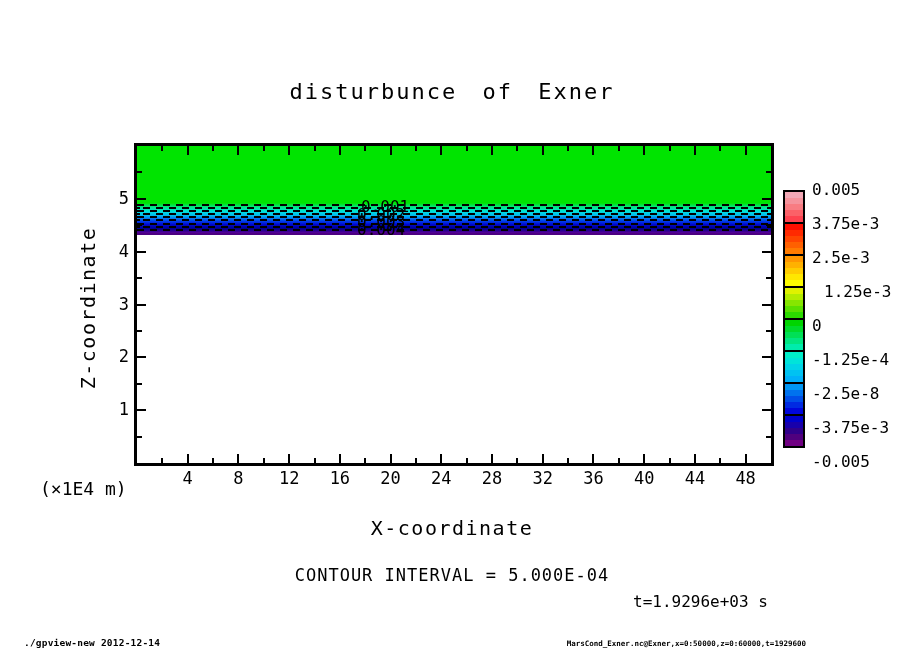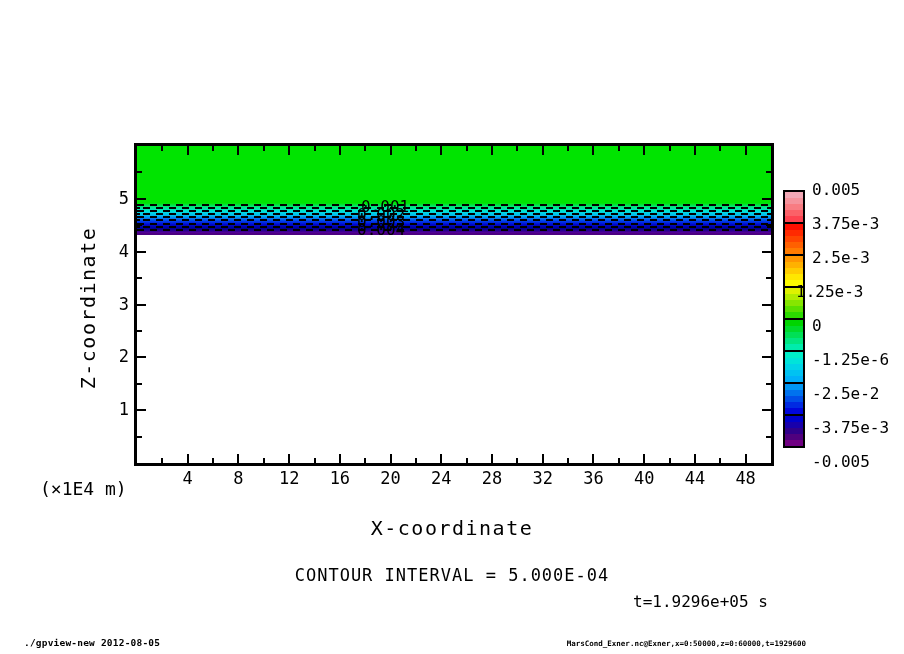--- a/index.html
+++ b/index.html
@@ -24,20 +24,21 @@
   .f-right{left:400px;right:98px;top:639px;text-align:right;font-size:7.5px;font-weight:bold;}
   .ticklab-x{position:absolute;width:40px;text-align:center;font-size:17px;line-height:17px;}
   .ticklab-y{position:absolute;width:34px;text-align:right;font-size:17px;line-height:17px;}
   .cbar-label{position:absolute;font-size:16px;line-height:16px;transform:translateY(-50%);white-space:nowrap;}
   .contour-text{position:absolute;font-size:16px;line-height:15px;white-space:nowrap;}
 </style>
 </head>
 <body>
 
 <div class="canvas">
+  <div class="abs title">disturbunce of Exner</div>
 
   <div class="abs plot">
       <div style="position: absolute; left: 0px; top: 0px; width: 100%; height: 57.06px; background: rgb(0, 228, 0);"></div>
       <div style="position: absolute; left: 0px; width: 100%; top: 57.06px; height: 30.115px; background: linear-gradient(rgb(0, 228, 0), rgb(0, 232, 142), rgb(0, 224, 220), rgb(0, 180, 240), rgb(0, 80, 240), rgb(0, 8, 210), rgb(0, 0, 146), rgb(92, 0, 150));"></div>
       <div style="position: absolute; left: 0px; width: 100%; top: 87.175px; height: 2px; background: rgb(76, 0, 130);"></div>
       <div style="position: absolute; left: 0px; width: 100%; top: 57.645px; height: 2px; background: repeating-linear-gradient(to right, rgb(0, 0, 0) 0px, rgb(0, 0, 0) 7px, transparent 7px, transparent 13px) 0px;"></div>
       <div style="position: absolute; left: 0px; width: 100%; top: 60.815px; height: 2px; background: repeating-linear-gradient(to right, rgb(0, 0, 0) 0px, rgb(0, 0, 0) 7px, transparent 7px, transparent 13px) 6px;"></div>
       <div style="position: absolute; left: 0px; width: 100%; top: 63.985px; height: 2px; background: repeating-linear-gradient(to right, rgb(0, 0, 0) 0px, rgb(0, 0, 0) 7px, transparent 7px, transparent 13px) 0px;"></div>
       <div style="position: absolute; left: 0px; width: 100%; top: 67.155px; height: 2px; background: repeating-linear-gradient(to right, rgb(0, 0, 0) 0px, rgb(0, 0, 0) 7px, transparent 7px, transparent 13px) 6px;"></div>
       <div style="position: absolute; left: 0px; width: 100%; top: 70.325px; height: 2px; background: repeating-linear-gradient(to right, rgb(0, 0, 0) 0px, rgb(0, 0, 0) 7px, transparent 7px, transparent 13px) 0px;"></div>
@@ -119,34 +120,34 @@
       <div style="position: absolute; top: 78.25px; right: 0px; height: 2px; width: 5px; background: rgb(0, 0, 0);"></div>
       <div style="position: absolute; top: 25.4167px; left: 0px; height: 2px; width: 5px; background: rgb(0, 0, 0);"></div>
       <div style="position: absolute; top: 25.4167px; right: 0px; height: 2px; width: 5px; background: rgb(0, 0, 0);"></div>
     </div>
 
   <div class="abs ylab">Z-coordinate</div>
   <div class="abs yunit">(×1E4 m)</div>
   <div class="abs xlab">X-coordinate</div>
 
   <div class="abs cint">CONTOUR INTERVAL = 5.000E-04</div>
-  <div class="abs tlab">t=1.9296e+05 s</div>
+  <div class="abs tlab">t=1.9296e+03 s</div>
 
   <div class="abs cbar">
       <div class="cbar-cell" style="background: linear-gradient(rgb(242, 168, 182) 0%, rgb(242, 168, 182) 20%, rgb(245, 147, 156) 20%, rgb(245, 147, 156) 40%, rgb(248, 124, 130) 40%, rgb(248, 124, 130) 60%, rgb(251, 97, 104) 60%, rgb(251, 97, 104) 80%, rgb(254, 67, 80) 80%, rgb(254, 67, 80) 100%);"></div>
       <div class="cbar-cell" style="background: linear-gradient(rgb(255, 15, 0) 0%, rgb(255, 15, 0) 20%, rgb(255, 42, 0) 20%, rgb(255, 42, 0) 40%, rgb(255, 69, 0) 40%, rgb(255, 69, 0) 60%, rgb(255, 96, 0) 60%, rgb(255, 96, 0) 80%, rgb(255, 123, 0) 80%, rgb(255, 123, 0) 100%);"></div>
       <div class="cbar-cell" style="background: linear-gradient(rgb(255, 150, 0) 0%, rgb(255, 150, 0) 20%, rgb(255, 177, 0) 20%, rgb(255, 177, 0) 40%, rgb(255, 204, 0) 40%, rgb(255, 204, 0) 60%, rgb(255, 231, 0) 60%, rgb(255, 231, 0) 80%, rgb(253, 252, 0) 80%, rgb(253, 252, 0) 100%);"></div>
       <div class="cbar-cell" style="background: linear-gradient(rgb(223, 242, 0) 0%, rgb(223, 242, 0) 20%, rgb(179, 236, 0) 20%, rgb(179, 236, 0) 40%, rgb(134, 230, 0) 40%, rgb(134, 230, 0) 60%, rgb(89, 224, 0) 60%, rgb(89, 224, 0) 80%, rgb(44, 218, 0) 80%, rgb(44, 218, 0) 100%);"></div>
       <div class="cbar-cell" style="background: linear-gradient(rgb(0, 212, 0) 0%, rgb(0, 212, 0) 20%, rgb(0, 218, 43) 20%, rgb(0, 218, 43) 40%, rgb(0, 224, 86) 40%, rgb(0, 224, 86) 60%, rgb(0, 230, 129) 60%, rgb(0, 230, 129) 80%, rgb(0, 236, 172) 80%, rgb(0, 236, 172) 100%);"></div>
       <div class="cbar-cell" style="background: linear-gradient(rgb(0, 238, 201) 0%, rgb(0, 238, 201) 20%, rgb(0, 228, 218) 20%, rgb(0, 228, 218) 40%, rgb(0, 212, 232) 40%, rgb(0, 212, 232) 60%, rgb(0, 194, 242) 60%, rgb(0, 194, 242) 80%, rgb(0, 176, 250) 80%, rgb(0, 176, 250) 100%);"></div>
       <div class="cbar-cell" style="background: linear-gradient(rgb(0, 150, 244) 0%, rgb(0, 150, 244) 20%, rgb(0, 114, 238) 20%, rgb(0, 114, 238) 40%, rgb(0, 78, 232) 40%, rgb(0, 78, 232) 60%, rgb(0, 42, 226) 60%, rgb(0, 42, 226) 80%, rgb(0, 6, 220) 80%, rgb(0, 6, 220) 100%);"></div>
       <div class="cbar-cell" style="background: linear-gradient(rgb(0, 0, 204) 0%, rgb(0, 0, 204) 20%, rgb(24, 0, 171) 20%, rgb(24, 0, 171) 40%, rgb(48, 0, 138) 40%, rgb(48, 0, 138) 60%, rgb(80, 0, 126) 60%, rgb(80, 0, 126) 80%, rgb(112, 0, 130) 80%, rgb(112, 0, 130) 100%);"></div>
     </div>
 
-  <div class="abs f-left">./gpview-new  2012-08-05</div>
+  <div class="abs f-left">./gpview-new  2012-12-14</div>
   <div class="abs f-right">MarsCond_Exner.nc@Exner,x=0:50000,z=0:60000,t=1929600</div>
 <div class="ticklab-x" style="position: absolute; left: 167.72px; top: 470px;">4</div>
     <div class="ticklab-x" style="position: absolute; left: 218.44px; top: 470px;">8</div>
     <div class="ticklab-x" style="position: absolute; left: 269.16px; top: 470px;">12</div>
     <div class="ticklab-x" style="position: absolute; left: 319.88px; top: 470px; text-align: center;">16</div>
     <div class="ticklab-x" style="position: absolute; left: 370.6px; top: 470px;">20</div>
     <div class="ticklab-x" style="position: absolute; left: 421.32px; top: 470px;">24</div>
     <div class="ticklab-x" style="position: absolute; left: 472.04px; top: 470px;">28</div>
     <div class="ticklab-x" style="position: absolute; left: 522.76px; top: 470px;">32</div>
     <div class="ticklab-x" style="position: absolute; left: 573.48px; top: 470px;">36</div>
@@ -154,19 +155,19 @@
     <div class="ticklab-x" style="position: absolute; left: 674.92px; top: 470px;">44</div>
     <div class="ticklab-x" style="position: absolute; left: 725.64px; top: 470px;">48</div>
     <div class="ticklab-y" style="position: absolute; left: 95px; top: 401.167px;">1</div>
     <div class="ticklab-y" style="position: absolute; left: 95px; top: 348.333px;">2</div>
     <div class="ticklab-y" style="position: absolute; left: 95px; top: 295.5px;">3</div>
     <div class="ticklab-y" style="position: absolute; left: 95px; top: 242.667px;">4</div>
     <div class="ticklab-y" style="position: absolute; left: 95px; top: 189.833px;">5</div>
     <div class="cbar-label" style="position: absolute; left: 812px; top: 190px;">0.005</div>
     <div class="cbar-label" style="position: absolute; left: 812px; top: 224px;">3.75e-3</div>
     <div class="cbar-label" style="position: absolute; left: 812px; top: 258px;">2.5e-3</div>
-    <div class="cbar-label" style="position: absolute; left: 796px; top: 292px;">1.25e-3</div>
+    <div class="cbar-label" style="position: absolute; left: 824px; top: 292px;">1.25e-3</div>
     <div class="cbar-label" style="position: absolute; left: 812px; top: 326px;">0</div>
-    <div class="cbar-label" style="position: absolute; left: 812px; top: 360px;">-1.25e-6</div>
-    <div class="cbar-label" style="position: absolute; left: 812px; top: 394px;">-2.5e-2</div>
+    <div class="cbar-label" style="position: absolute; left: 812px; top: 360px;">-1.25e-4</div>
+    <div class="cbar-label" style="position: absolute; left: 812px; top: 394px;">-2.5e-8</div>
     <div class="cbar-label" style="position: absolute; left: 812px; top: 428px;">-3.75e-3</div>
     <div class="cbar-label" style="position: absolute; left: 812px; top: 462px;">-0.005</div>
   </div>
 
 </body></html>

